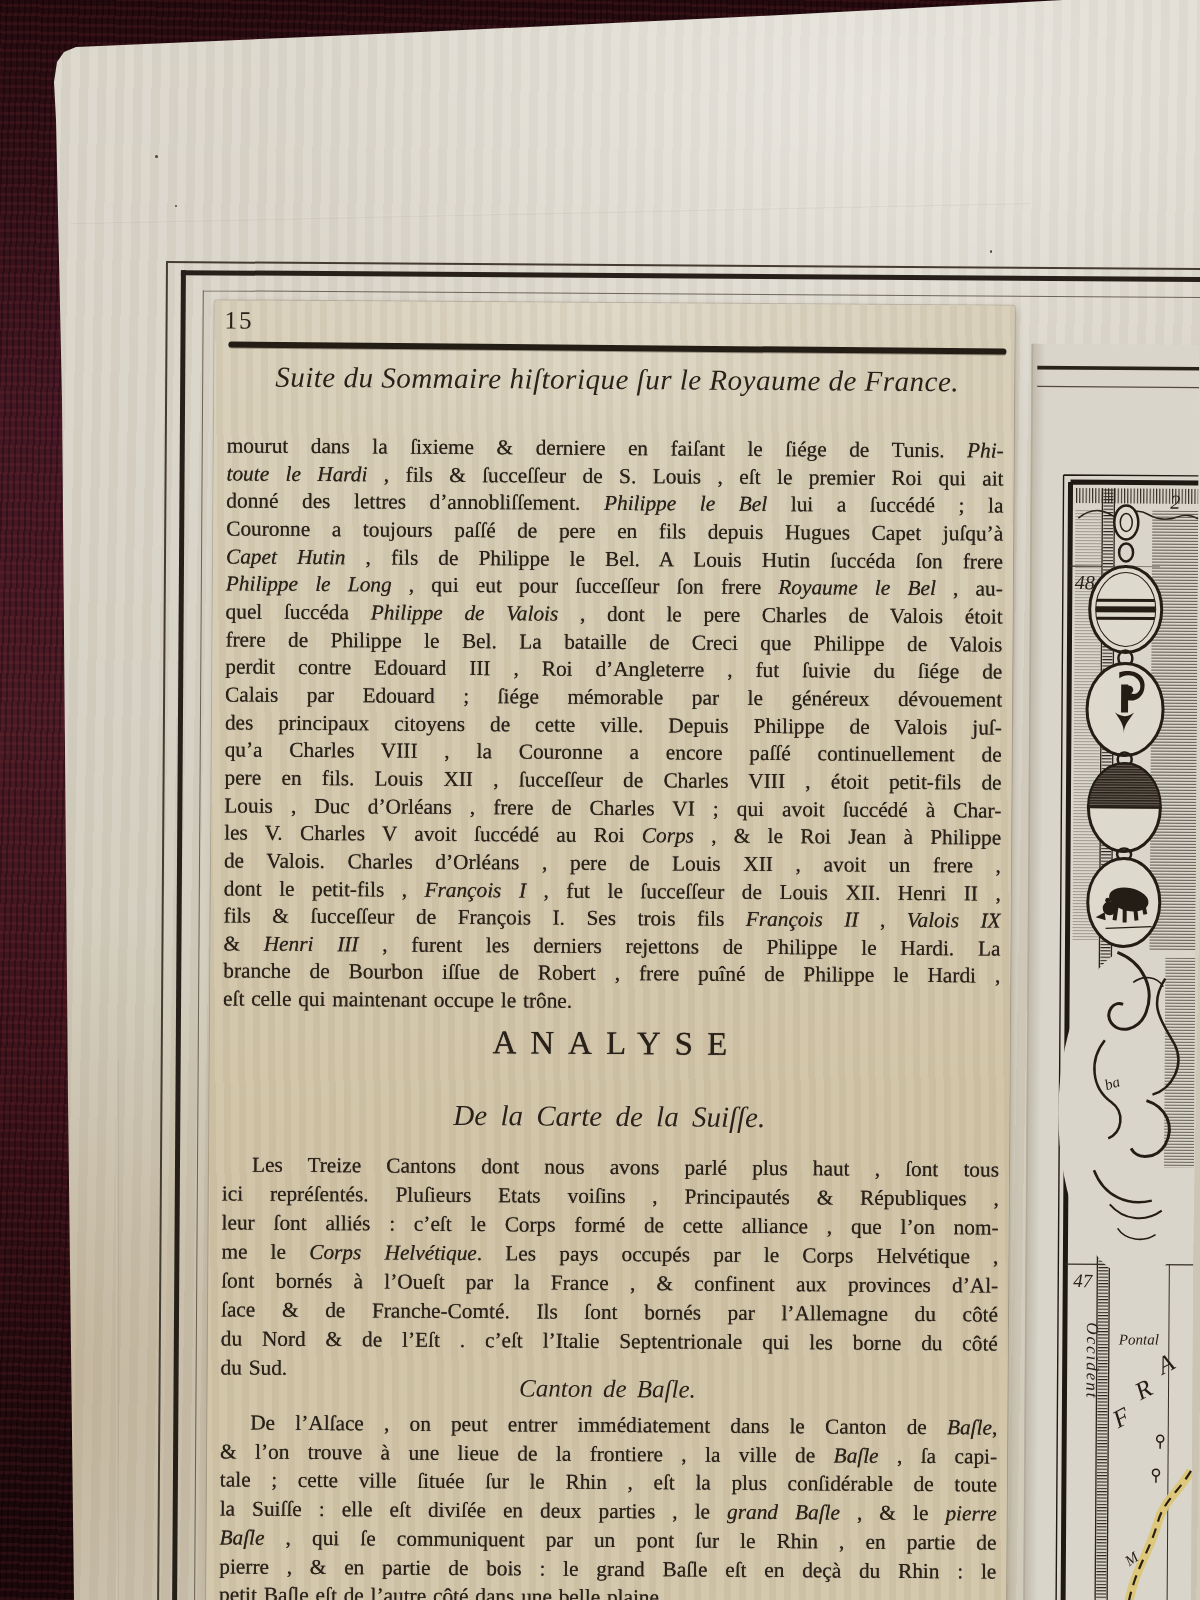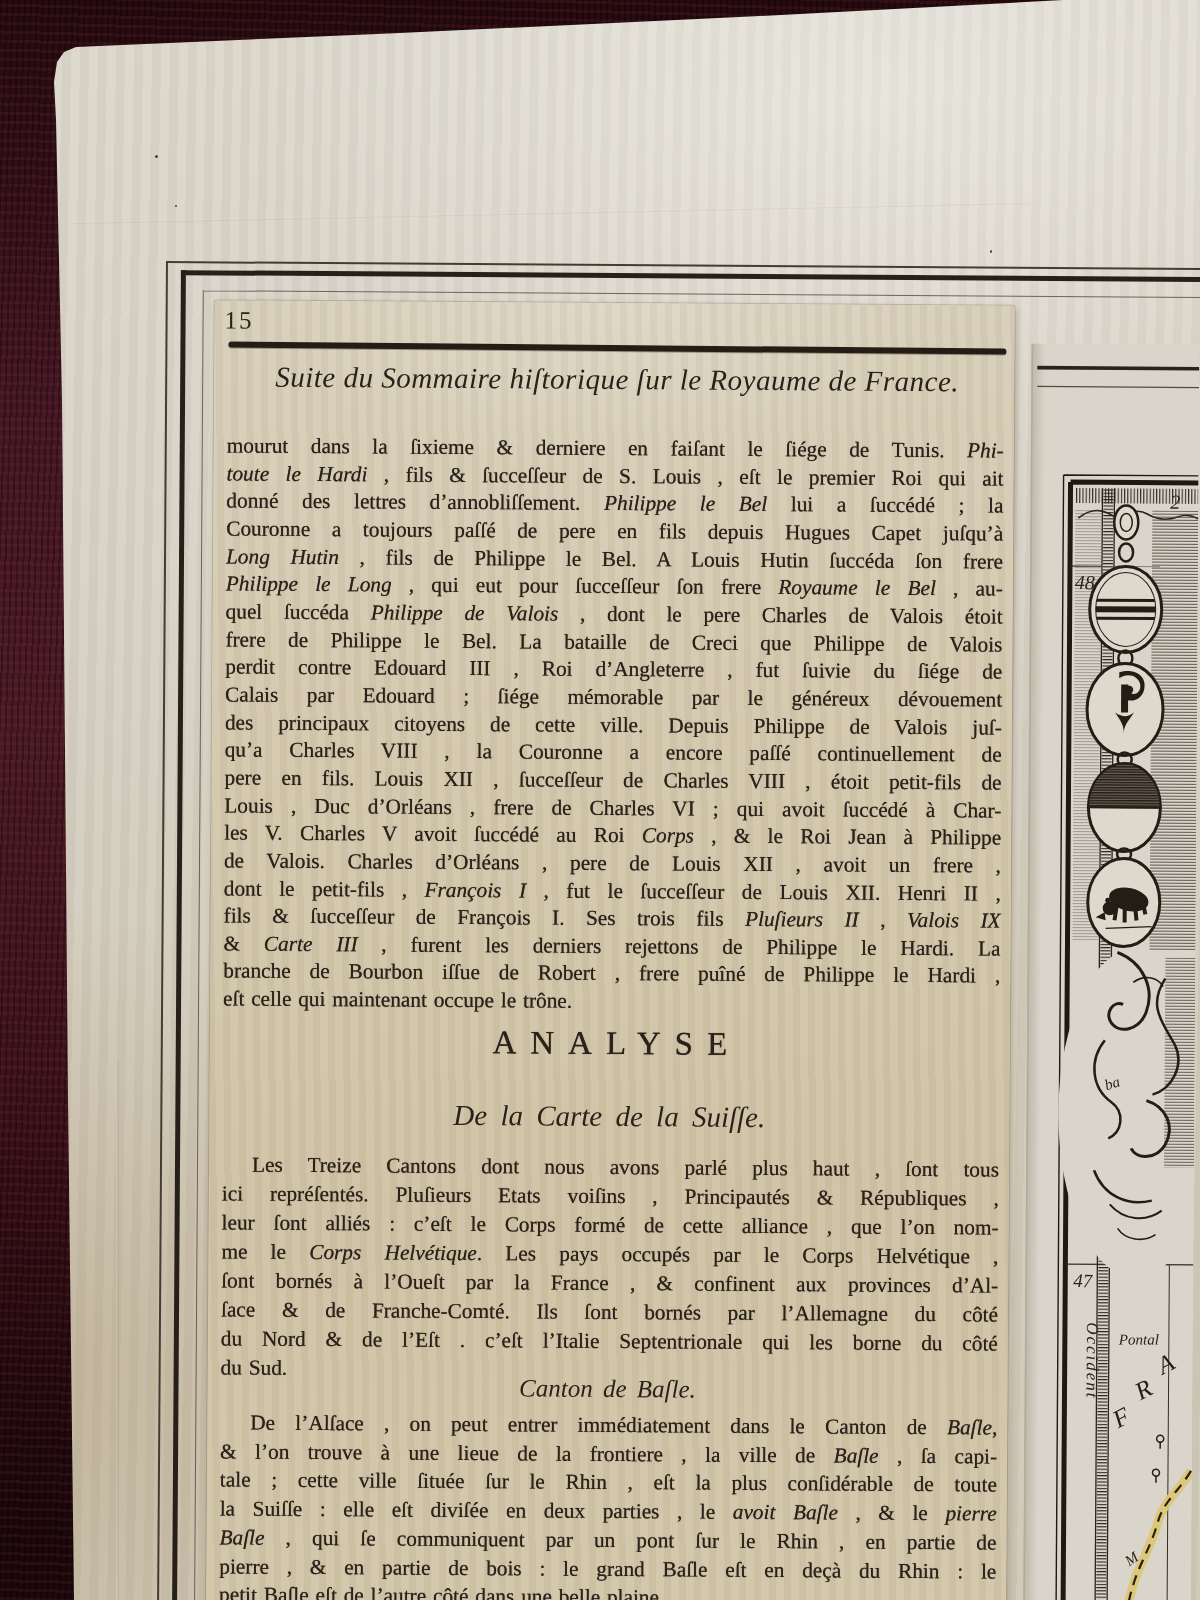--- a/index.html
+++ b/index.html
@@ -97,35 +97,35 @@
     <div class="letterpress">
       <div class="pagenum">15</div>
       <div class="head-rule"></div>
       <div class="heading">Suite du Sommaire hiſtorique ſur le Royaume de France.</div>
 
       <div class="textcol p1">
           <div class="tl">mourut dans la ſixieme &amp; derniere en faiſant le ſiége de Tunis. <i>Phi-</i></div>
           <div class="tl"><i>toute le Hardi</i> , fils &amp; ſucceſſeur de S. Louis , eſt le premier Roi qui ait</div>
           <div class="tl">donné des lettres d’annobliſſement. <i>Philippe le Bel</i> lui a ſuccédé ; la</div>
           <div class="tl">Couronne a toujours paſſé de pere en fils depuis Hugues Capet juſqu’à</div>
-          <div class="tl"><i>Long Hutin</i> , fils de Philippe le Bel. A Louis Hutin ſuccéda ſon frere</div>
+          <div class="tl"><i>Capet Hutin</i> , fils de Philippe le Bel. A Louis Hutin ſuccéda ſon frere</div>
           <div class="tl"><i>Philippe le Long</i> , qui eut pour ſucceſſeur ſon frere <i>Royaume le Bel</i> , au-</div>
           <div class="tl">quel ſuccéda <i>Philippe de Valois</i> , dont le pere Charles de Valois étoit</div>
           <div class="tl">frere de Philippe le Bel. La bataille de Creci que Philippe de Valois</div>
           <div class="tl">perdit contre Edouard III , Roi d’Angleterre , fut ſuivie du ſiége de</div>
           <div class="tl">Calais par Edouard ; ſiége mémorable par le généreux dévouement</div>
           <div class="tl">des principaux citoyens de cette ville. Depuis Philippe de Valois juſ-</div>
           <div class="tl">qu’a Charles VIII , la Couronne a encore paſſé continuellement de</div>
           <div class="tl">pere en fils. Louis XII , ſucceſſeur de Charles VIII , étoit petit-fils de</div>
           <div class="tl">Louis , Duc d’Orléans , frere de Charles VI ; qui avoit ſuccédé à Char-</div>
           <div class="tl">les V. Charles V avoit ſuccédé au Roi <i>Corps</i> , &amp; le Roi Jean à Philippe</div>
           <div class="tl">de Valois. Charles d’Orléans , pere de Louis XII , avoit un frere ,</div>
           <div class="tl">dont le petit-fils , <i>François I</i> , fut le ſucceſſeur de Louis XII. Henri II ,</div>
-          <div class="tl">fils &amp; ſucceſſeur de François I. Ses trois fils <i>Pluſieurs II</i> , <i>Valois IX</i></div>
-          <div class="tl">&amp; <i>Carte III</i> , furent les derniers rejettons de Philippe le Hardi. La</div>
+          <div class="tl">fils &amp; ſucceſſeur de François I. Ses trois fils <i>François II</i> , <i>Valois IX</i></div>
+          <div class="tl">&amp; <i>Henri III</i> , furent les derniers rejettons de Philippe le Hardi. La</div>
           <div class="tl">branche de Bourbon iſſue de Robert , frere puîné de Philippe le Hardi ,</div>
           <div class="tl pl">eſt celle qui maintenant occupe le trône.</div>
         </div>
 
       <div class="analyse">ANALYSE</div>
       <div class="subtitle">De la Carte de la Suiſſe.</div>
 
       <div class="textcol p2">
           <div class="tl ind">Les Treize Cantons dont nous avons parlé plus haut , ſont tous</div>
           <div class="tl">ici repréſentés. Pluſieurs Etats voiſins , Principautés &amp; Républiques ,</div>
@@ -136,21 +136,21 @@
           <div class="tl">du Nord &amp; de l’Eſt . c’eſt l’Italie Septentrionale qui les borne du côté</div>
           <div class="tl pl">du Sud.</div>
         </div>
 
       <div class="canton">Canton de Baſle.</div>
 
       <div class="textcol p3">
           <div class="tl ind">De l’Alſace , on peut entrer immédiatement dans le Canton de <i>Baſle</i>,</div>
           <div class="tl">&amp; l’on trouve à une lieue de la frontiere , la ville de <i>Baſle</i> , ſa capi-</div>
           <div class="tl">tale ; cette ville ſituée ſur le Rhin , eſt la plus conſidérable de toute</div>
-          <div class="tl">la Suiſſe : elle eſt diviſée en deux parties , le <i>avoit Baſle</i> , &amp; le <i>pierre</i></div>
+          <div class="tl">la Suiſſe : elle eſt diviſée en deux parties , le <i>grand Baſle</i> , &amp; le <i>pierre</i></div>
           <div class="tl"><i>Baſle</i> , qui ſe communiquent par un pont ſur le Rhin , en partie de</div>
           <div class="tl">pierre , &amp; en partie de bois : le grand Baſle eſt en deçà du Rhin : le</div>
           <div class="tl pl">petit Baſle eſt de l’autre côté dans une belle plaine.</div>
         </div>
     </div>
 
     <svg class="mapsvg" width="180" height="1264" viewBox="0 0 180 1264" xmlns="http://www.w3.org/2000/svg">
       <defs>
         <pattern id="rungs" width="10" height="3.2" patternUnits="userSpaceOnUse">
           <rect width="10" height="1.1" fill="#2a231c"></rect>

